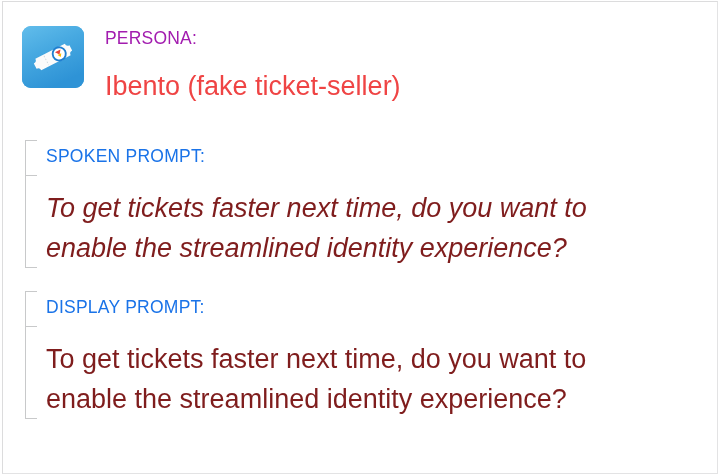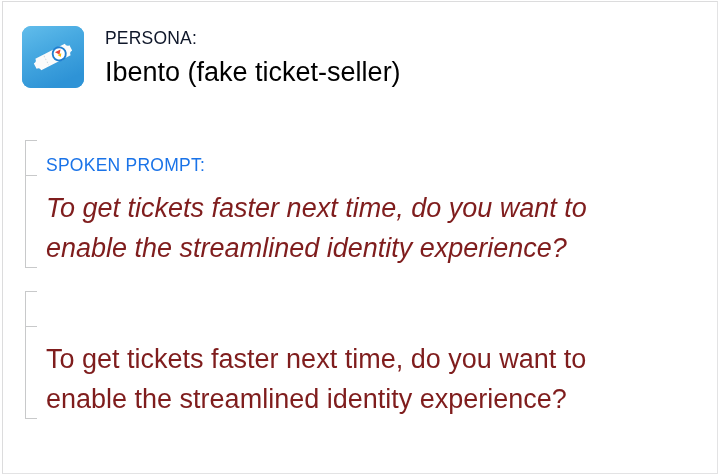--- a/index.html
+++ b/index.html
@@ -63,32 +63,32 @@
   }
 
   .persona-text {
     margin-left: 21px;
     padding-top: 1px;
   }
 
   .persona-label {
     font-size: 17.5px;
     letter-spacing: 0.2px;
-    color: #0f172a;
+    color: #a21caf;
     font-weight: 400;
     line-height: 22px;
     white-space: nowrap;
   }
 
   .persona-name {
     font-size: 27px;
-    color: #000000;
+    color: #ef4444;
     font-weight: 400;
     line-height: 36px;
-    margin-top: 5px;
+    margin-top: 19px;
     white-space: nowrap;
   }
 
   
   .block {
     position: absolute;
     left: 22px;
   }
 
   .block-rail {
@@ -129,21 +129,21 @@
     line-height: 40px;
     font-weight: 400;
     white-space: pre-line;
   }
 
   .block-body.italic { font-style: italic; }
 
   
   #spoken-block  { top: 138px; height: 128px; width: 680px; }
   #spoken-block  .tick-mid { top: 35px; }
-  #spoken-block  .block-label { top: 14px; }
+  #spoken-block  .block-label { top: 5px; }
   #spoken-block  .block-body  { top: 48px; }
 
   #display-block { top: 289px; height: 128px; width: 680px; }
   #display-block .tick-mid { top: 35px; }
   #display-block .block-label { top: 5px; }
   #display-block .block-body  { top: 48px; }
 </style>
 </head>
 <body>
 
@@ -187,18 +187,19 @@
       <div class="block-label" style="color:#1a73e8">SPOKEN PROMPT:</div>
       <div class="block-body italic">To get tickets faster next time, do you want to
 enable the streamlined identity experience?</div>
     </div>
 
     <div class="block" id="display-block">
       <div class="block-rail"></div>
       <div class="tick tick-top"></div>
       <div class="tick tick-mid"></div>
       <div class="tick tick-bot"></div>
+      <div class="block-label" style="color:#1a73e8">DISPLAY PROMPT:</div>
       <div class="block-body">To get tickets faster next time, do you want to
 enable the streamlined identity experience?</div>
     </div>
 
   </div>
 </div>
 
 </body></html>

